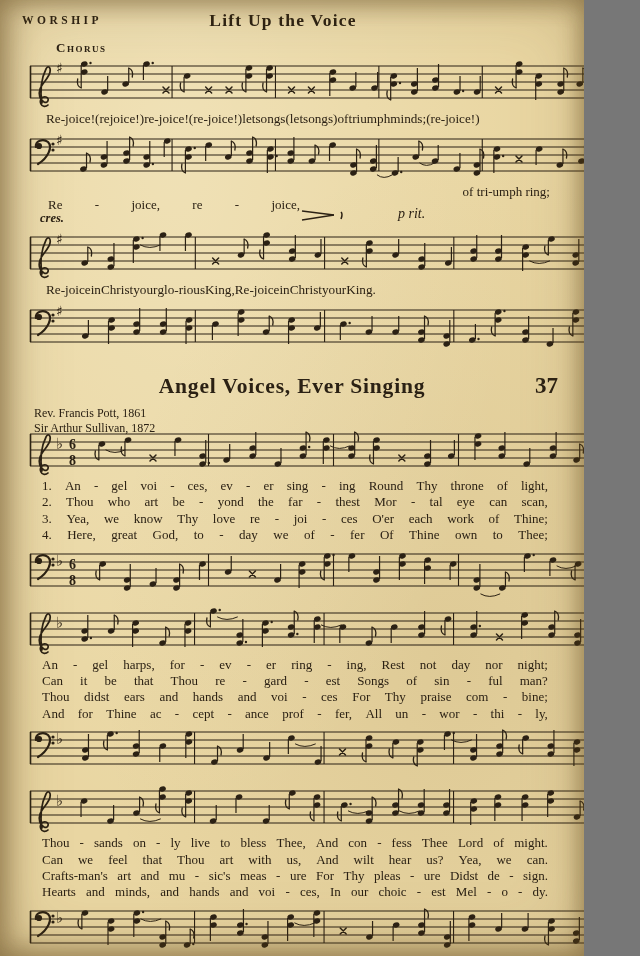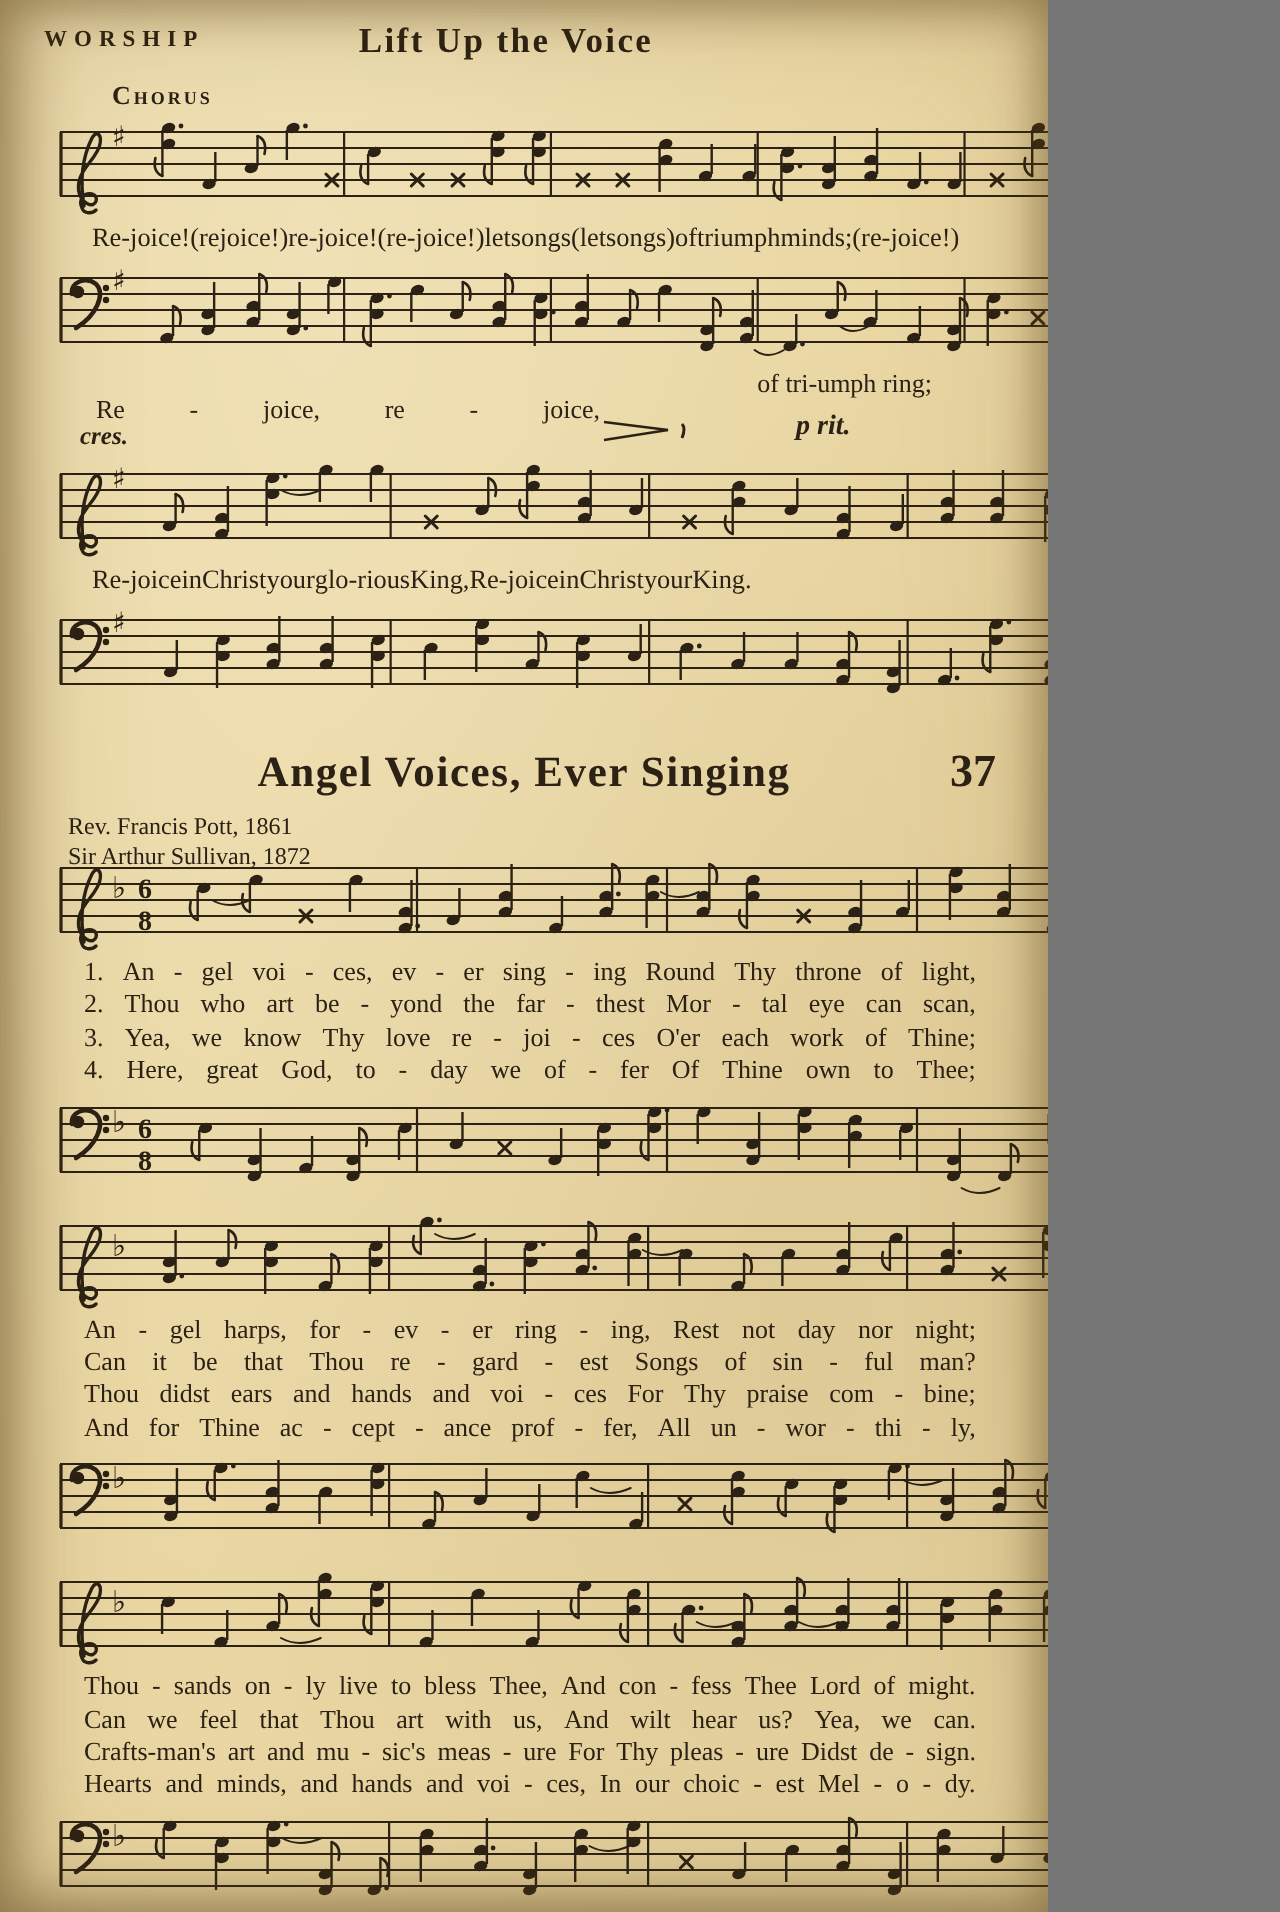--- a/index.html
+++ b/index.html
@@ -1,17 +1,17 @@
 <!DOCTYPE html>
 <html><head>
 <meta charset="utf-8">
 <style>
   html,body{margin:0;padding:0;background:#777;}
   #page{
-    position:relative;width:524px;height:956px;overflow:hidden;
+    position:relative;width:584px;height:956px;overflow:hidden;
     background:#e9d6a2;
     background-image:
       radial-gradient(ellipse at 30% 15%, rgba(255,250,228,.30), transparent 60%),
       radial-gradient(ellipse at 78% 70%, rgba(126,95,44,.10), transparent 55%);
     color:#2b2114;
     font-family:"Liberation Serif","DejaVu Serif",serif;
   }
   #page::before{
     content:"";position:absolute;inset:0;pointer-events:none;z-index:6;
     box-shadow:
@@ -22,25 +22,25 @@
       inset 0 10px 18px rgba(95,70,30,.14);
   }
   .header{position:relative;height:26px;padding-top:13px;}
   .running-head{position:absolute;left:22px;top:14px;font-size:11.5px;font-weight:bold;letter-spacing:3.5px;}
   .piece-title{position:absolute;left:0;right:18px;top:10px;text-align:center;font-size:17.5px;font-weight:bold;letter-spacing:1.2px;}
   .chorus-label{margin:1px 0 0 56px;font-size:13px;font-variant:small-caps;font-weight:600;letter-spacing:1.5px;height:16px;}
   svg.staff{display:block;width:590px;height:52px;margin:1px 22px 1px 28px;}
   svg.staff + svg.staff{margin-top:7px;}
   .lyr{display:flex;justify-content:flex-start;font-size:13.2px;line-height:18px;margin:0 30px 2px 46px;height:18px;white-space:nowrap;}
   .dynrow{position:relative;height:44px;margin:0 22px 0 28px;font-size:13px;}
-  .triright{position:absolute;right:36px;top:1px;margin-left:47px;}
+  .triright{position:absolute;right:12px;top:1px;margin-left:47px;}
   .rejoice{position:absolute;left:20px;top:14px;width:252px;display:flex;justify-content:space-between;}
   .cres{position:absolute;left:12px;top:28px;font-style:italic;font-size:12.5px;font-weight:600;}
   .hairpin{position:absolute;left:272px;top:27px;}
-  .prit{position:absolute;left:370px;top:23px;font-style:italic;font-size:14px;font-weight:700;}
+  .prit{position:absolute;left:370px;top:23px;font-style:italic;font-size:14px;font-weight:400;}
   .hymn-head{position:relative;height:32px;margin-top:21px;}
   .hymn-title{text-align:center;font-size:21.5px;font-weight:bold;letter-spacing:.8px;}
   .hymn-number{position:absolute;right:26px;top:-1px;font-size:23px;font-weight:bold;}
   .attrib{display:flex;justify-content:space-between;margin:0 42px 3px 34px;font-size:12px;height:16px;flex-direction:column;}
   .vblock{margin:1px 36px 1px 42px;}
   .vline{display:flex;justify-content:space-between;font-size:13px;line-height:16.4px;white-space:nowrap;}
   .pageno{text-align:center;font-size:13px;margin-top:4px;}
 </style>
 </head>
 <body>

